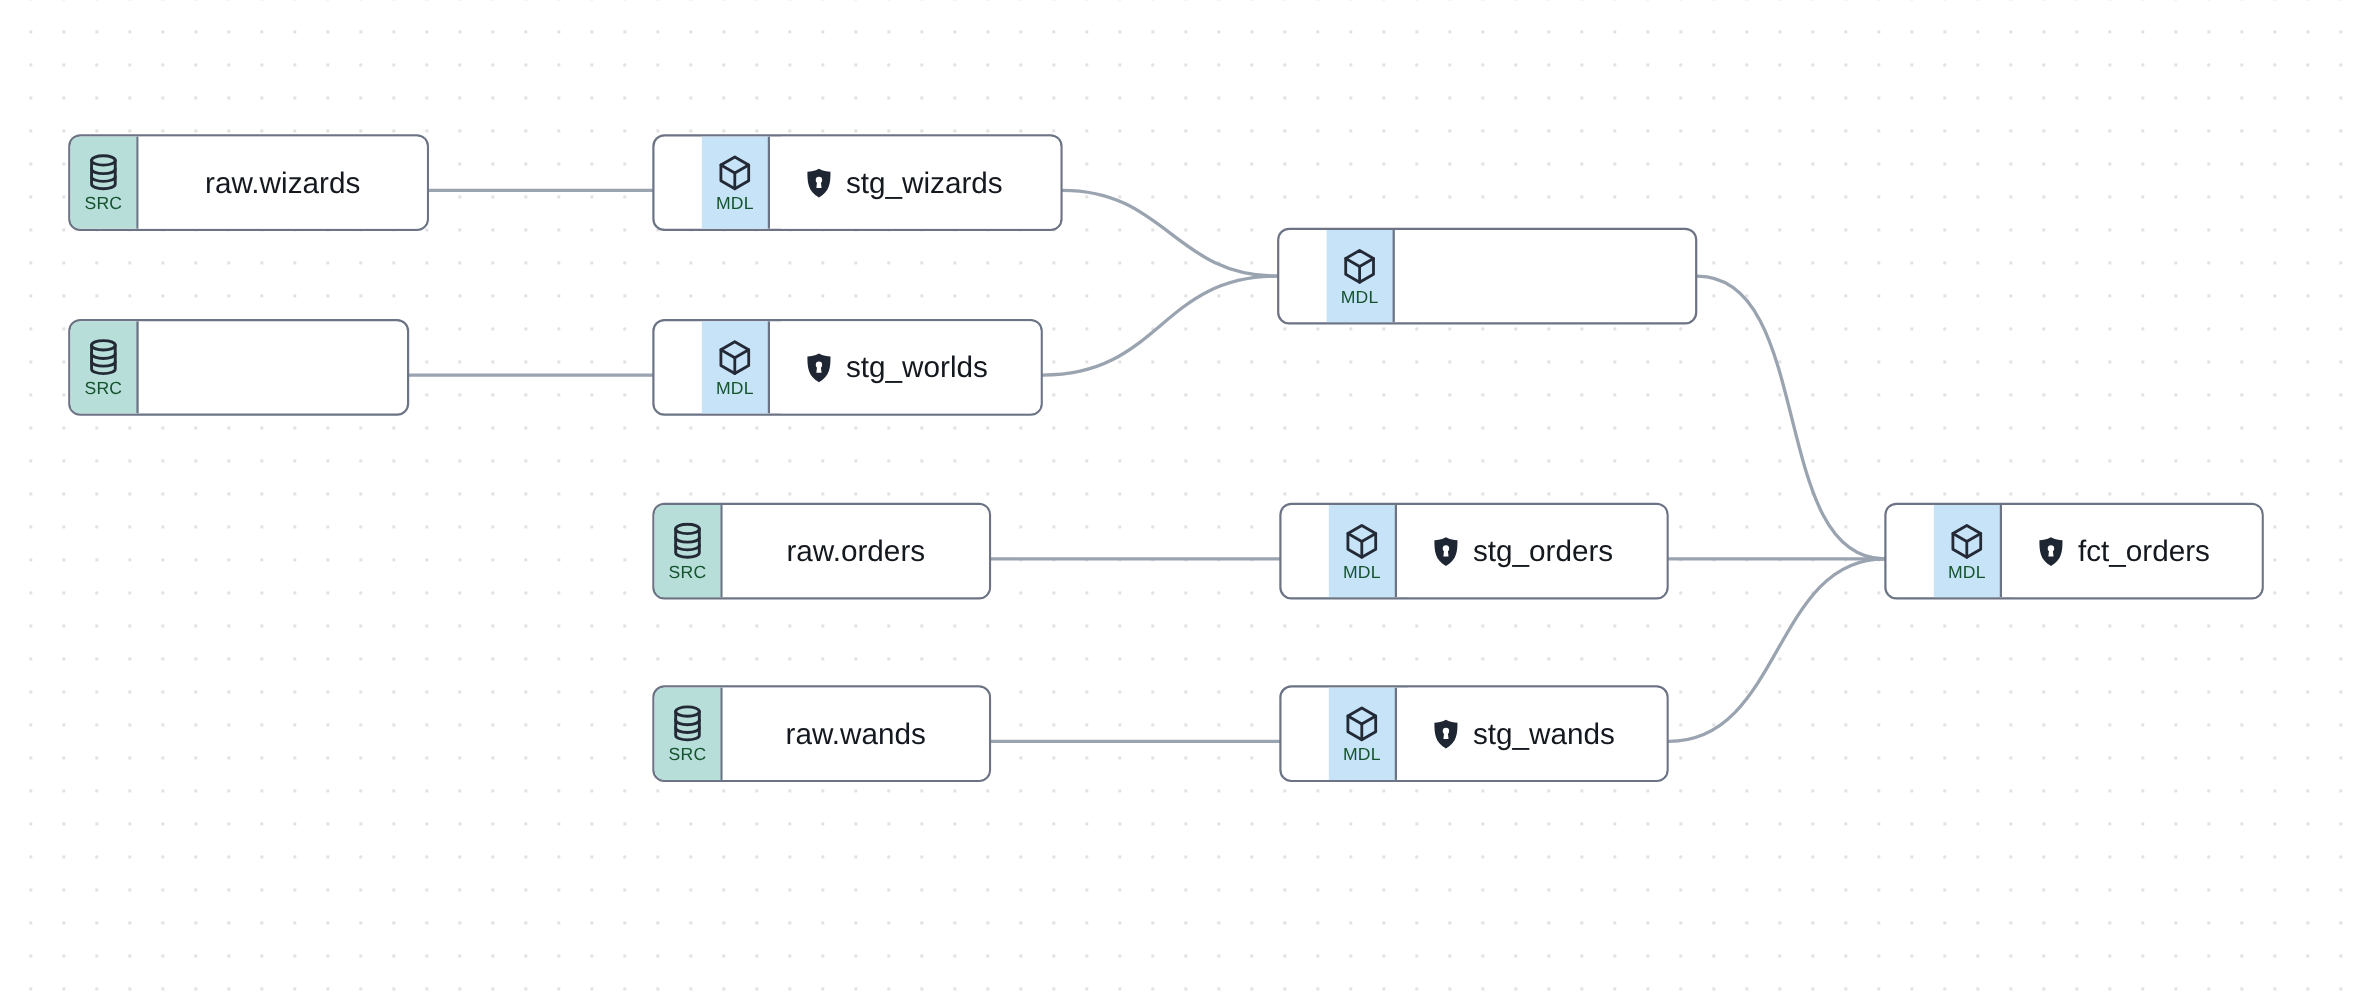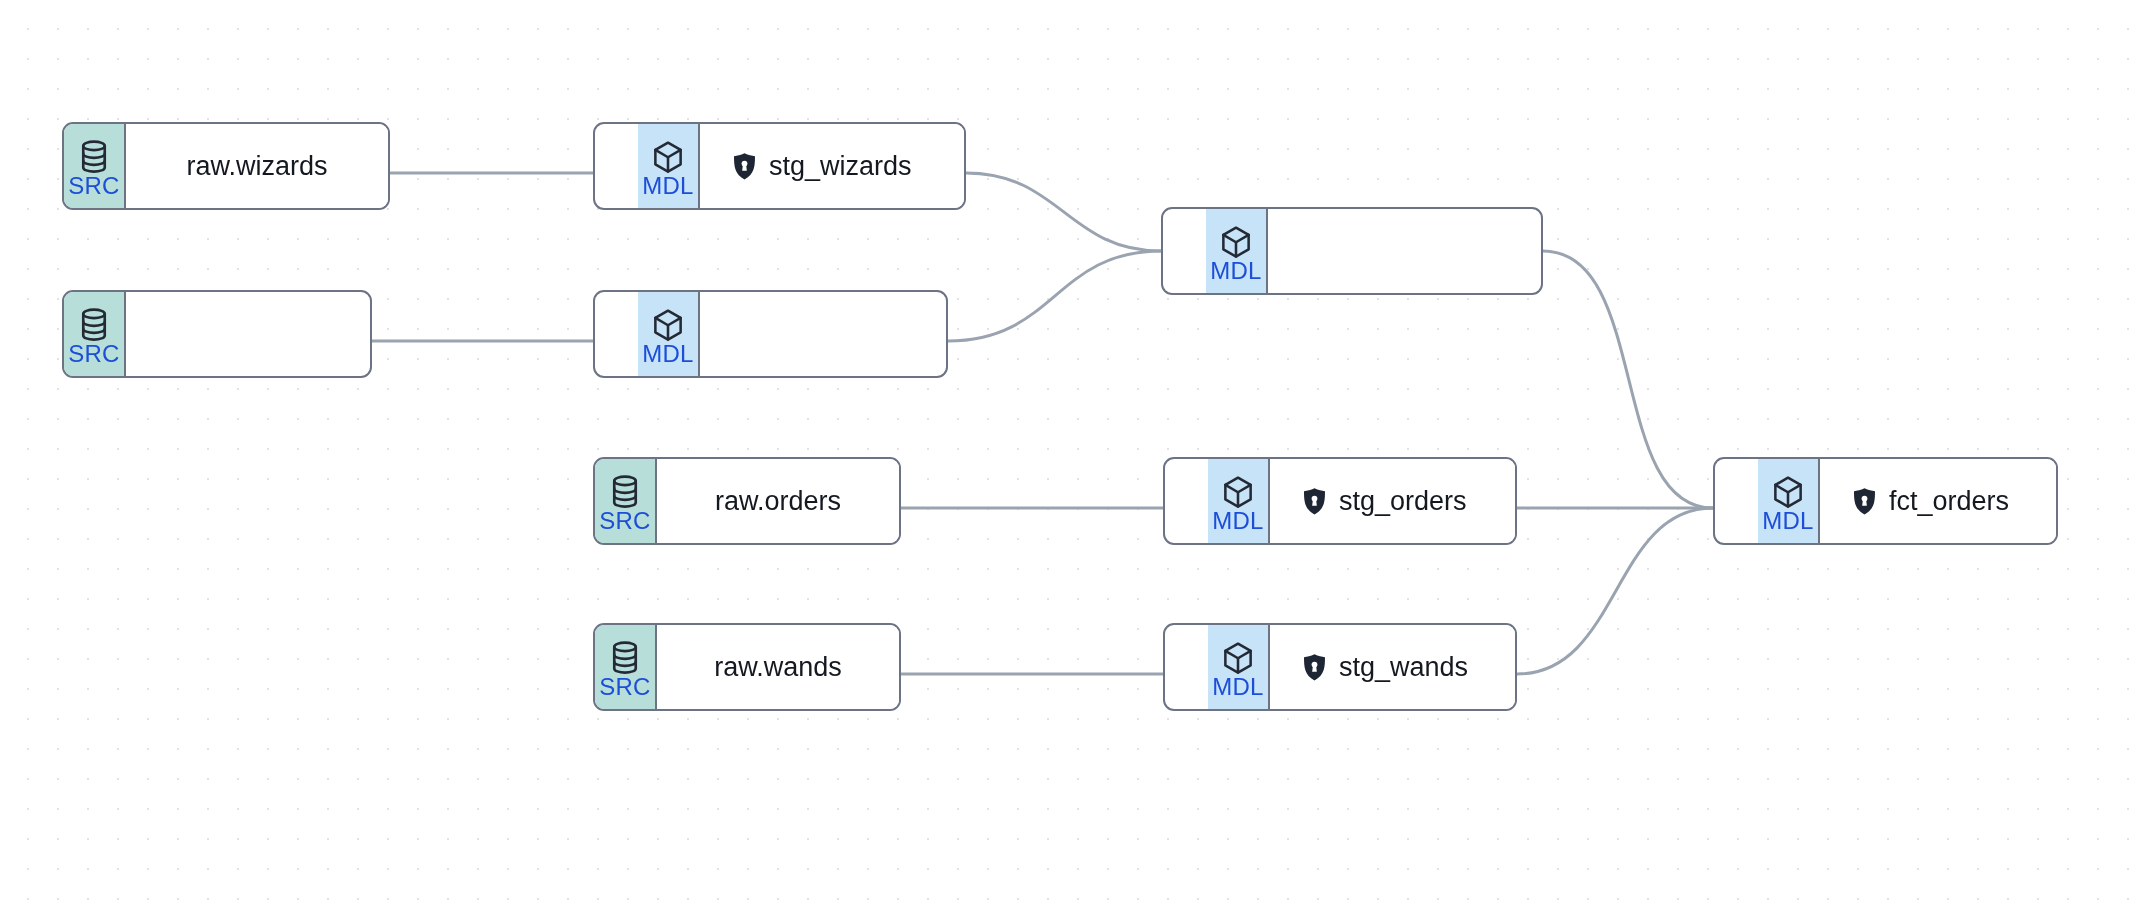--- a/index.html
+++ b/index.html
@@ -50,23 +50,23 @@
     box-sizing: border-box;
     padding-top: 4px;
   }
   .node-badge.src { background: #b7ded9; }
   .node-badge.mdl { background: #c6e3f8; margin-left: 43px; }
   .badge-icon {
     display: block;
     line-height: 0;
   }
   .badge-label {
-    font-size: 24px;
+    font-size: 16px;
     line-height: 21px;
-    color: #1d4ed8;
+    color: #14532d;
     letter-spacing: 0.2px;
     font-family: "Liberation Sans", sans-serif;
   }
   .node-body {
     flex: 1 1 auto;
     display: flex;
     align-items: center;
     justify-content: center;
     gap: 12px;
     padding: 0 18px;
@@ -196,20 +196,30 @@
         <div class="node-badge mdl">
   <span class="badge-icon">
     <svg width="32" height="34" viewBox="0 0 26 28" fill="none" stroke="#242a35" stroke-width="2.1" stroke-linecap="round" stroke-linejoin="round">
       <path d="M13 2.2 L 23.4 8.2 L 23.4 20.0 L 13 26.0 L 2.6 20.0 L 2.6 8.2 Z"></path>
       <path d="M2.6 8.2 L 13 14.2 L 23.4 8.2"></path>
       <path d="M13 14.2 L 13 26.0"></path>
     </svg>
   </span>
 <span class="badge-label">MDL</span>
         </div>
+        <div class="node-body left-pad">
+  <span class="shield-wrap">
+    <svg width="25" height="29" viewBox="0 0 22 26" fill="none">
+      <path d="M11 1.2 C 7.6 3.0 4.4 3.6 1.6 3.7 C 1.6 12.6 2.0 19.6 11 24.6 C 20 19.6 20.4 12.6 20.4 3.7 C 17.6 3.6 14.4 3.0 11 1.2 Z" fill="#1f2633"></path>
+      <circle cx="11" cy="10.4" r="2.6" fill="#ffffff"></circle>
+      <path d="M9.6 10.9 h2.8 l0.7 6.0 h-4.2 Z" fill="#ffffff"></path>
+    </svg>
+  </span>
+<span class="node-label">stg_worlds</span>
+        </div>
       </div>
       <div class="node" style="left: 1163px; top: 457px; width: 354px; height: 88px;">
         <div class="node-badge mdl">
   <span class="badge-icon">
     <svg width="32" height="34" viewBox="0 0 26 28" fill="none" stroke="#242a35" stroke-width="2.1" stroke-linecap="round" stroke-linejoin="round">
       <path d="M13 2.2 L 23.4 8.2 L 23.4 20.0 L 13 26.0 L 2.6 20.0 L 2.6 8.2 Z"></path>
       <path d="M2.6 8.2 L 13 14.2 L 23.4 8.2"></path>
       <path d="M13 14.2 L 13 26.0"></path>
     </svg>
   </span>

